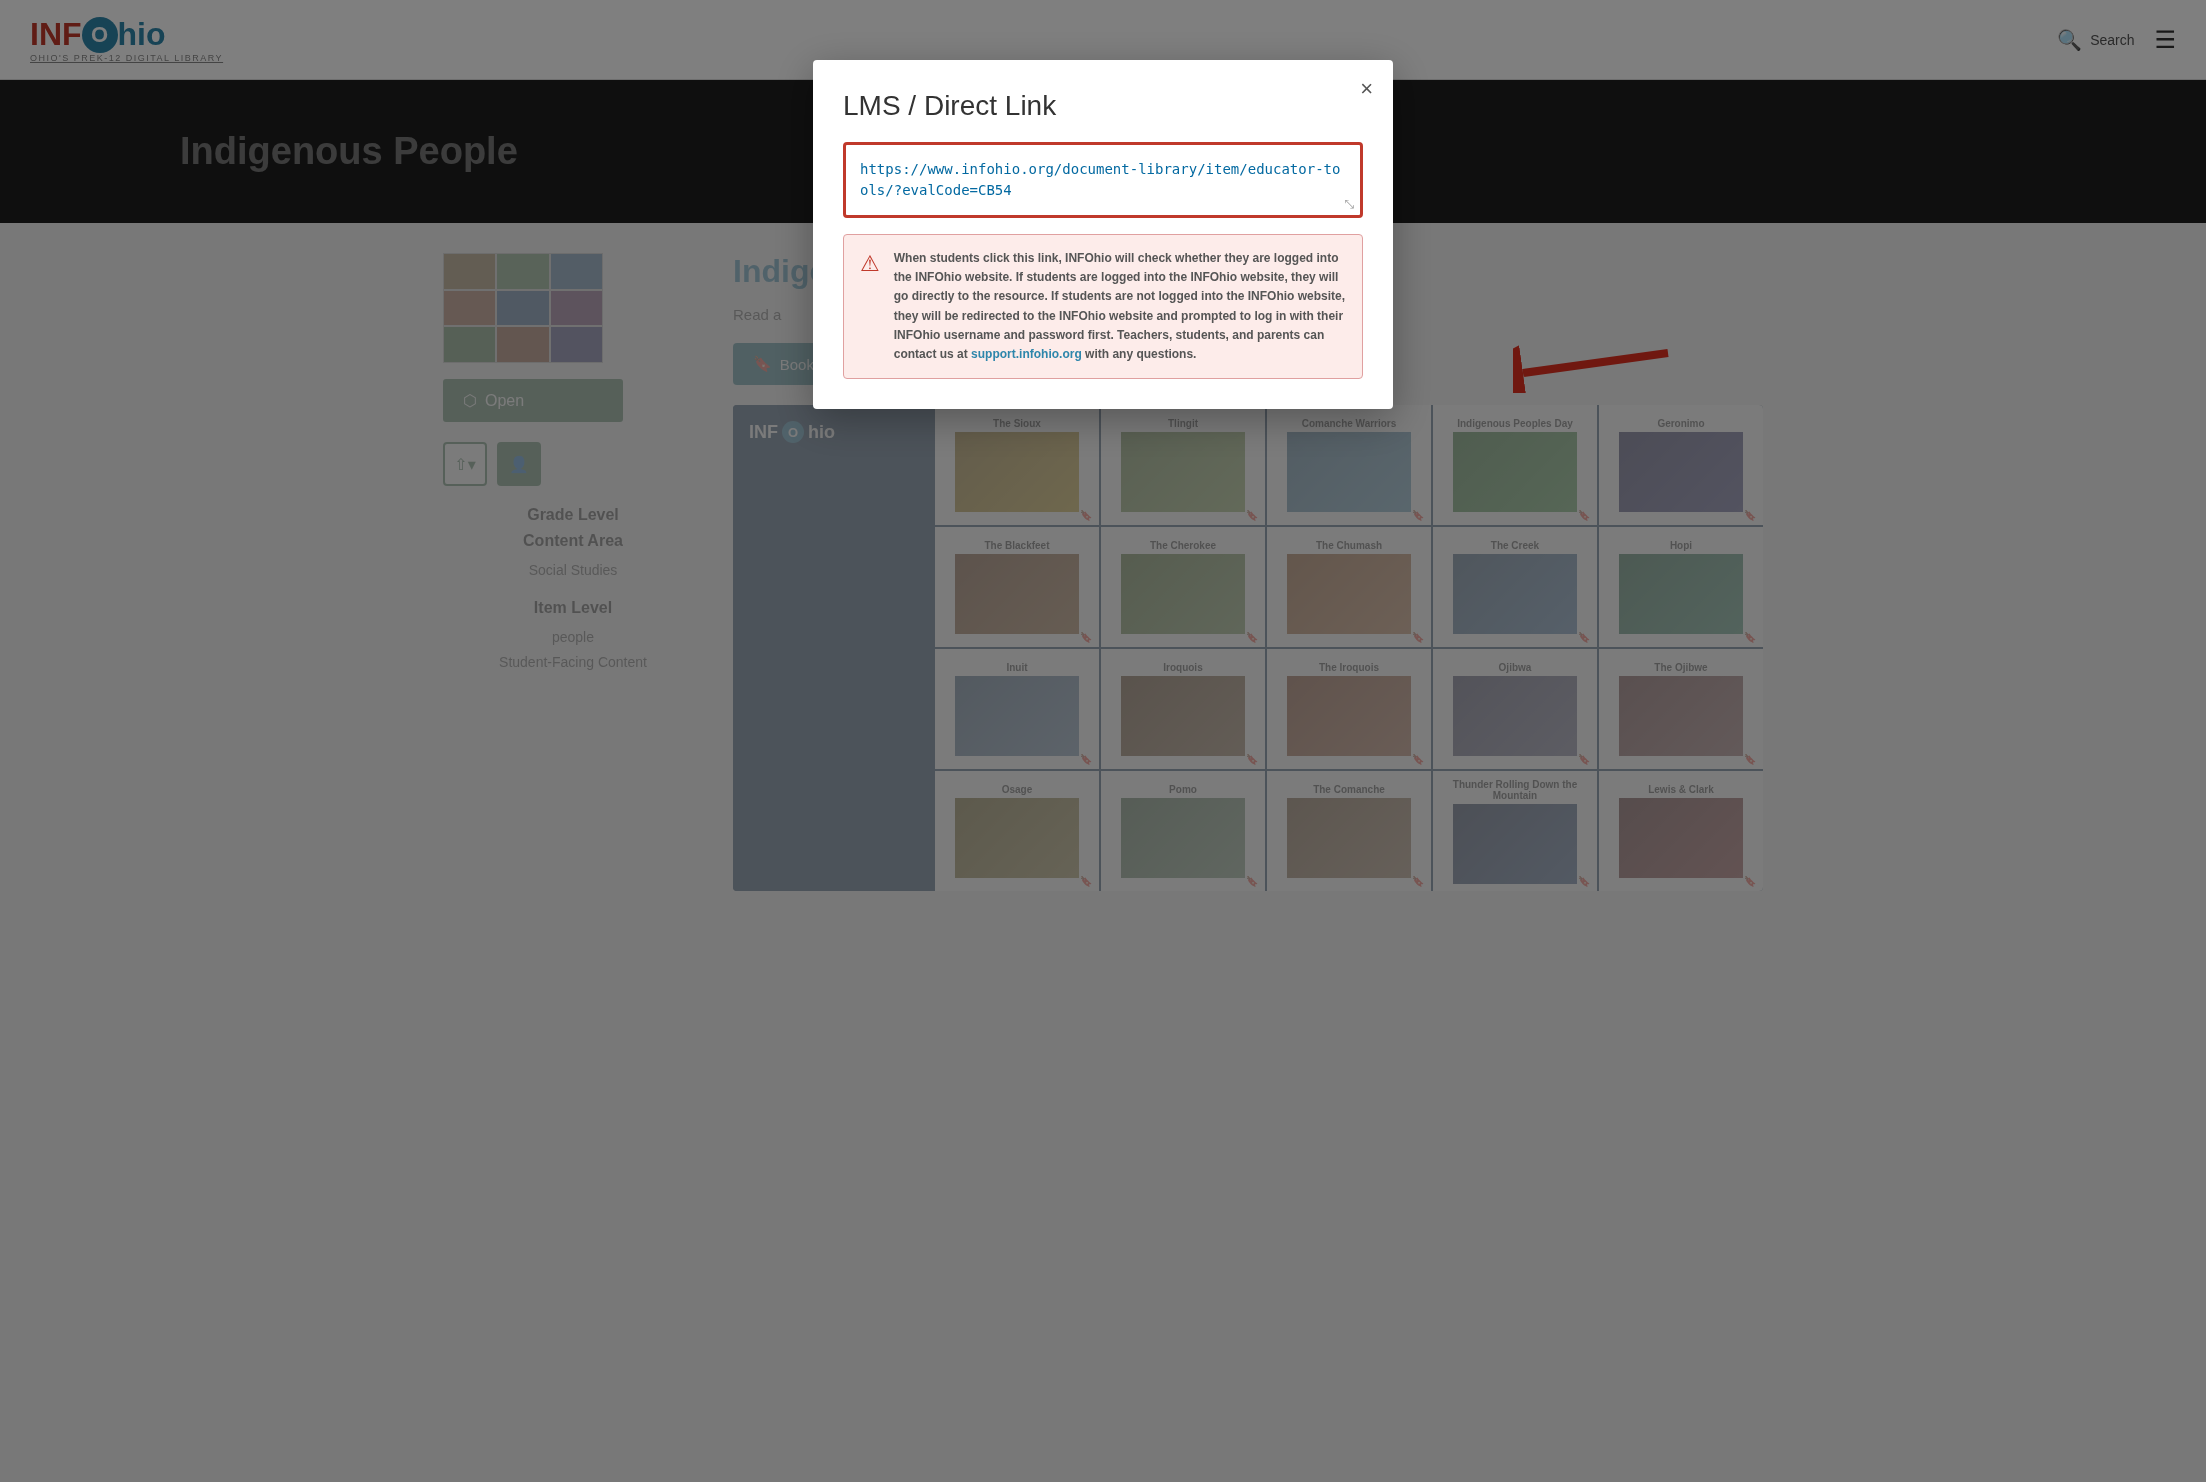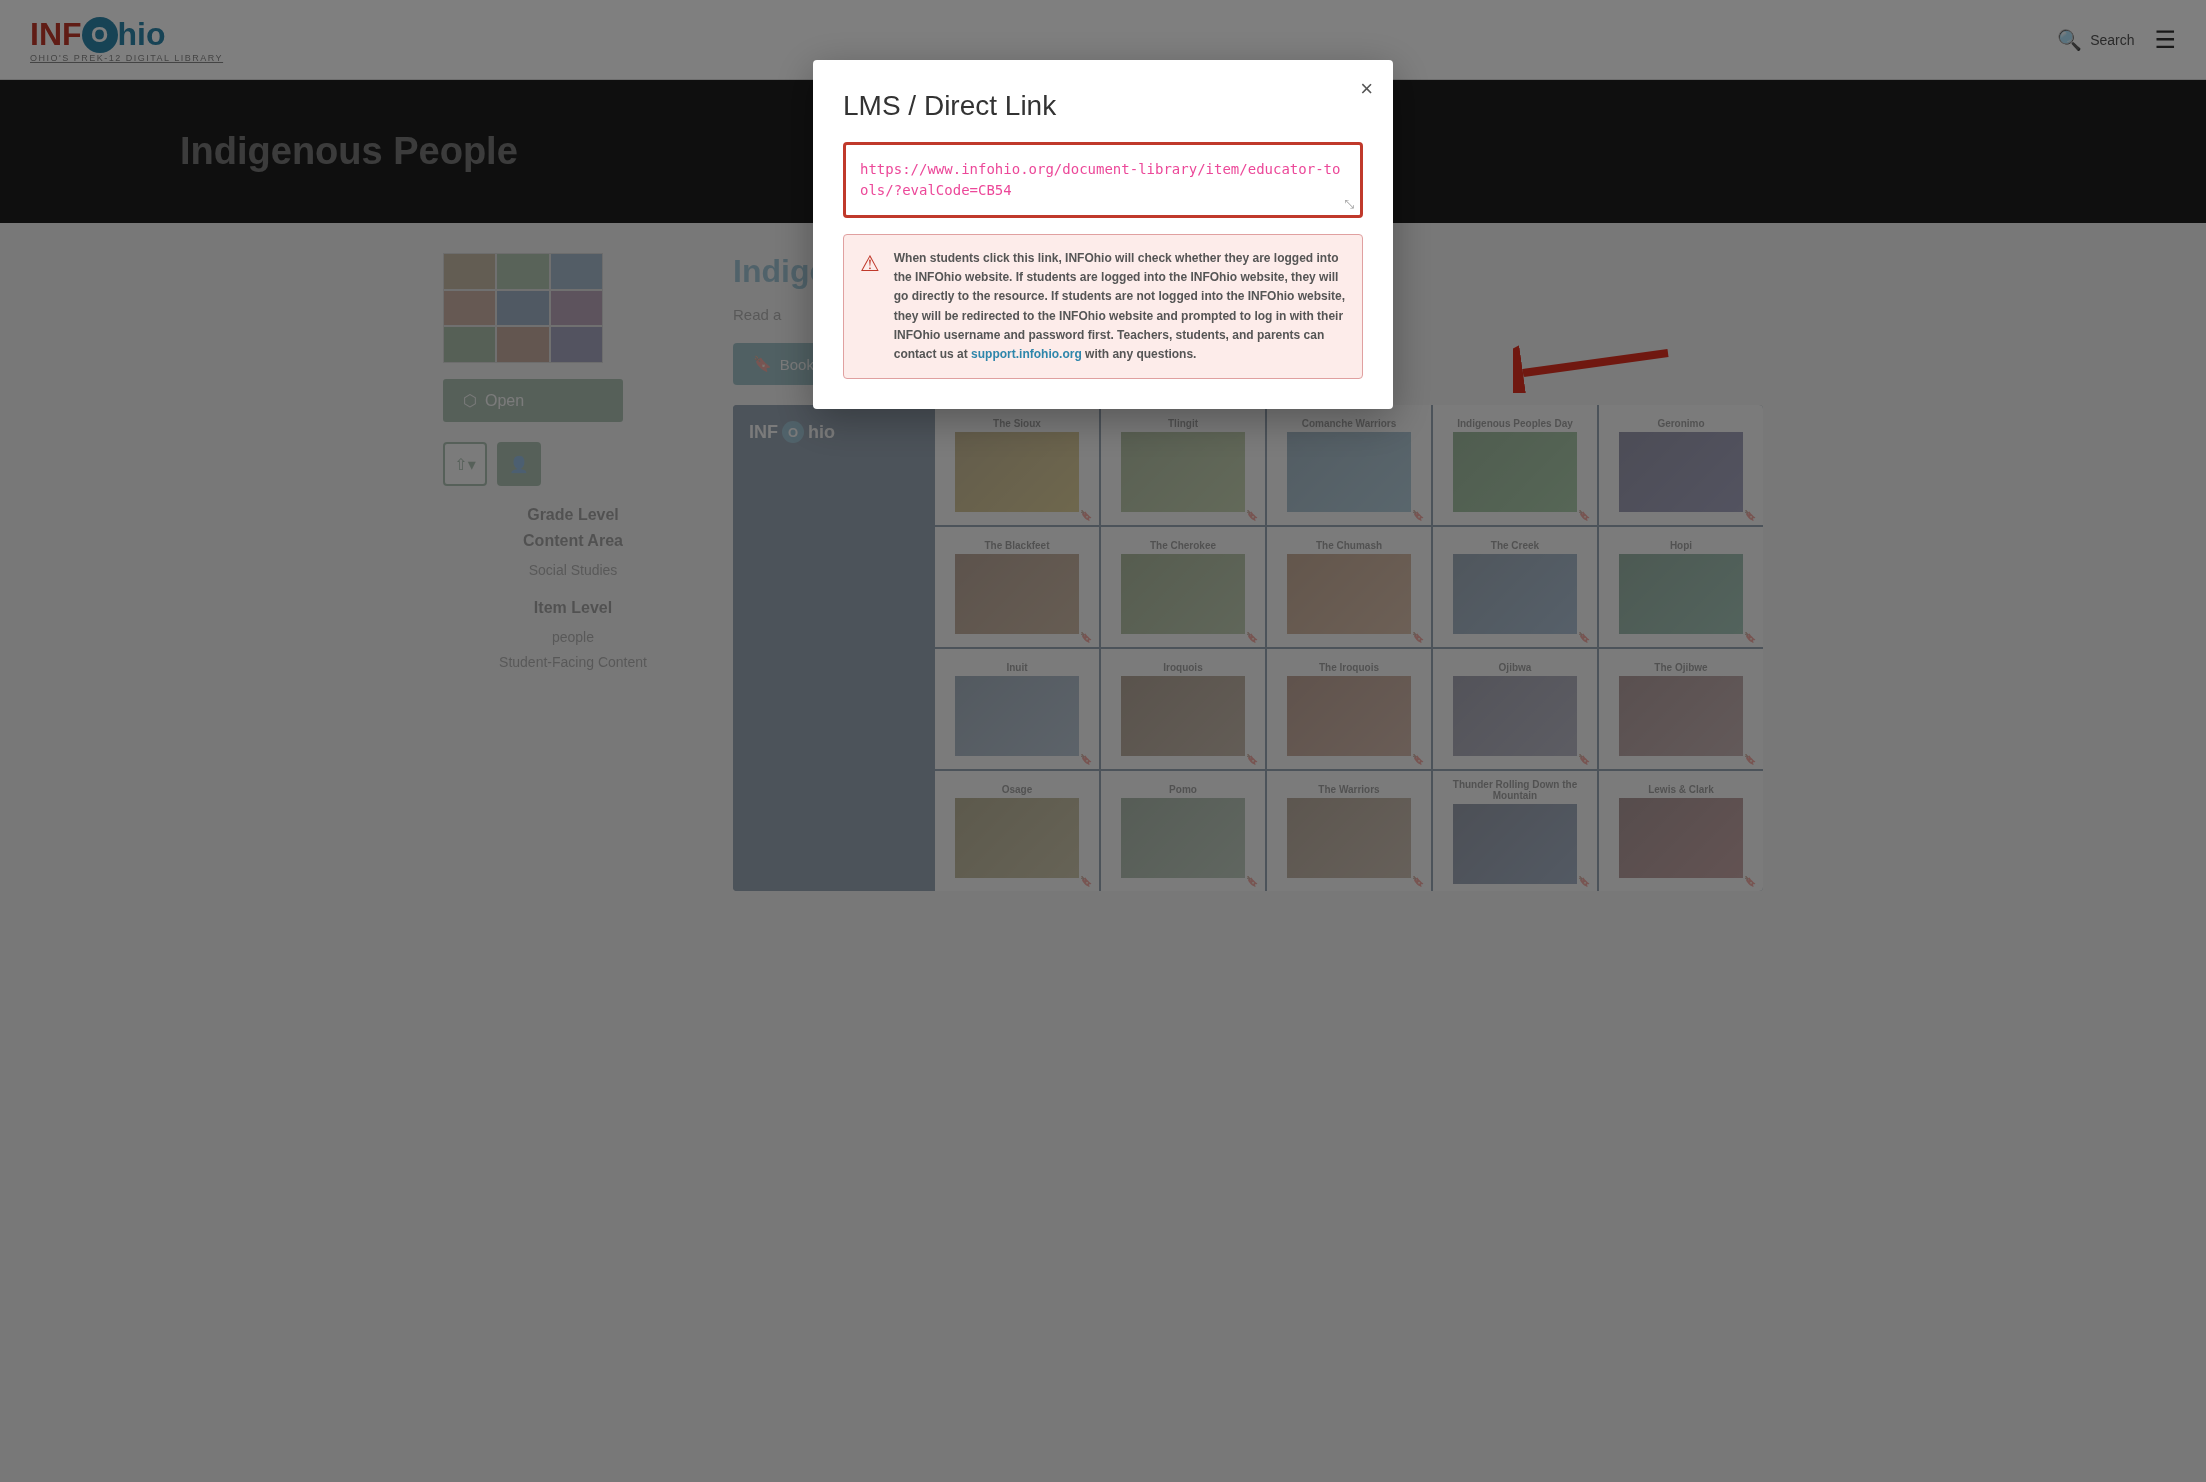--- a/index.html
+++ b/index.html
@@ -219,21 +219,21 @@
     .url-box {
       border: 3px solid #c0392b;
       border-radius: 4px;
       padding: 14px;
       margin-bottom: 16px;
       position: relative;
     }
     .url-text {
       font-family: monospace;
       font-size: 14px;
-      color: #ec4899;
+      color: #0369a1;
       word-break: break-all;
       line-height: 1.5;
     }
     .url-resize {
       position: absolute;
       bottom: 4px; right: 6px;
       color: #999; font-size: 12px;
     }
     .warning-box {
       background: #fdecea;
@@ -433,21 +433,21 @@
       <div class="book-cell-title">Osage</div>
       <div class="book-cell-img"></div>
       <span class="book-cell-bookmark">🔖</span>
     </div>
         <div class="book-cell cell-pomo">
       <div class="book-cell-title">Pomo</div>
       <div class="book-cell-img"></div>
       <span class="book-cell-bookmark">🔖</span>
     </div>
         <div class="book-cell cell-powhatan">
-      <div class="book-cell-title">The Warriors</div>
+      <div class="book-cell-title">The Comanche</div>
       <div class="book-cell-img"></div>
       <span class="book-cell-bookmark">🔖</span>
     </div>
         <div class="book-cell cell-thunder">
       <div class="book-cell-title">Thunder Rolling Down the Mountain</div>
       <div class="book-cell-img"></div>
       <span class="book-cell-bookmark">🔖</span>
     </div>
         <div class="book-cell cell-lewisclark">
       <div class="book-cell-title">Lewis &amp; Clark</div>

